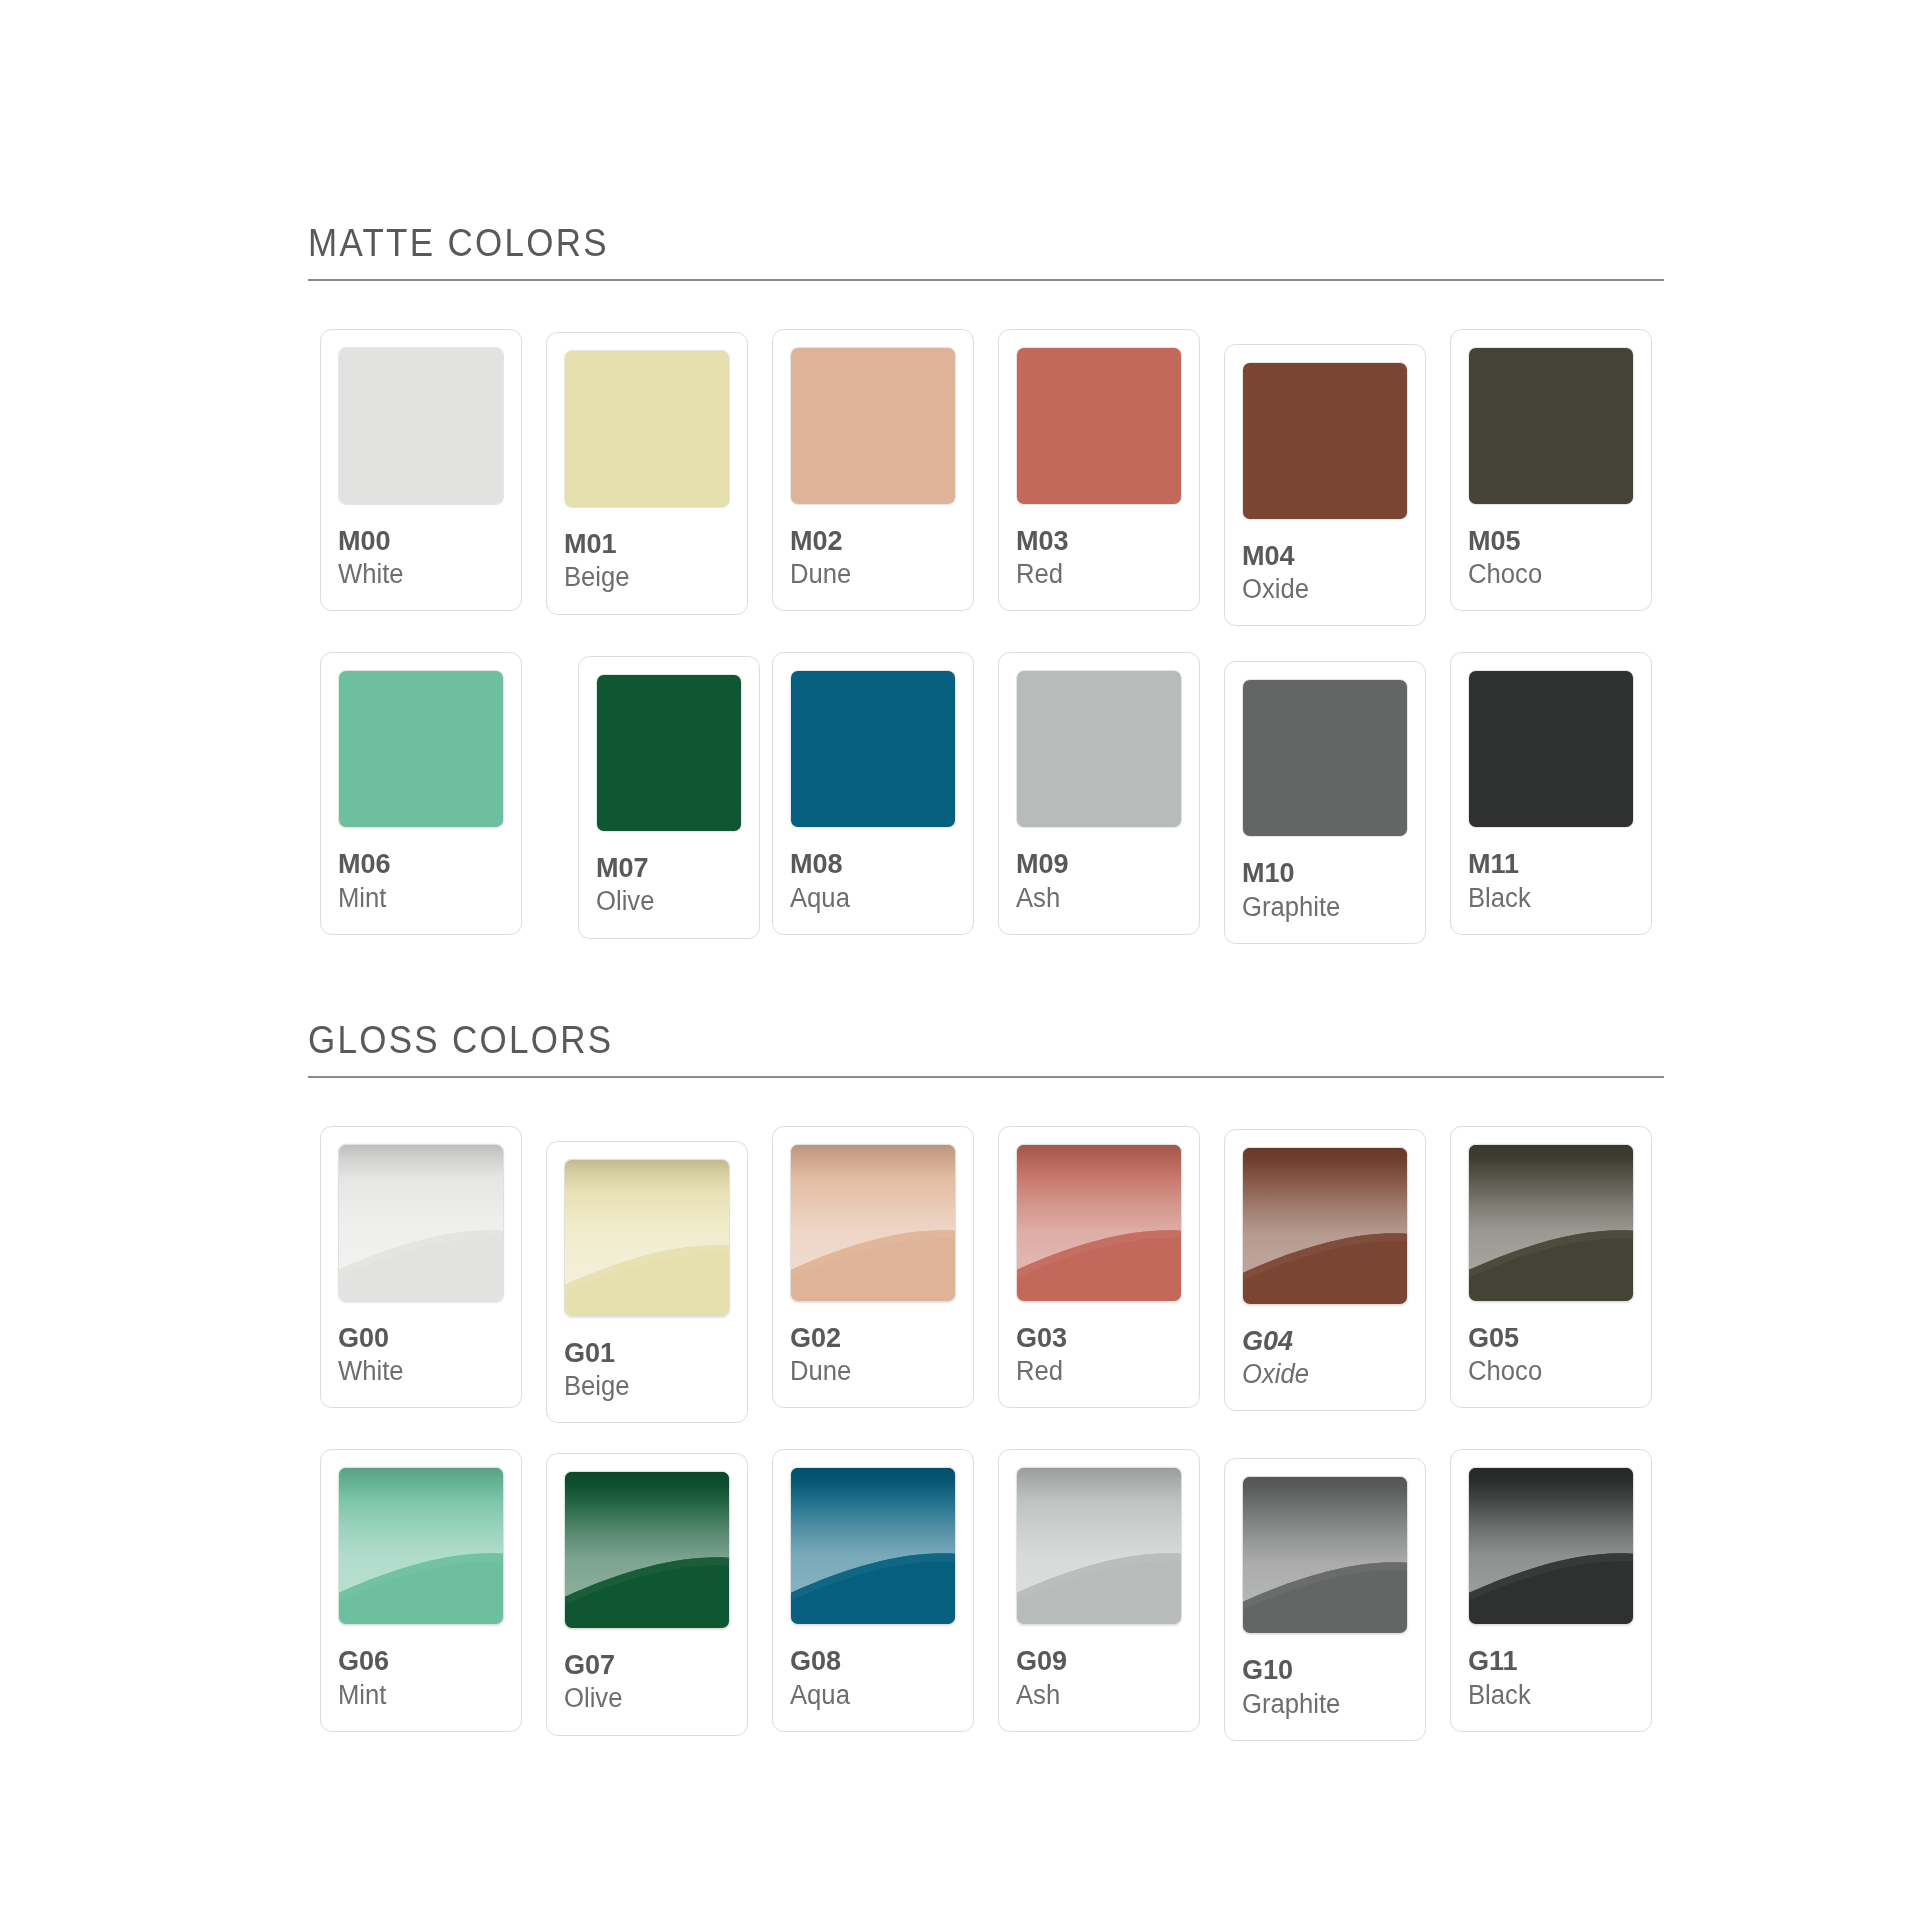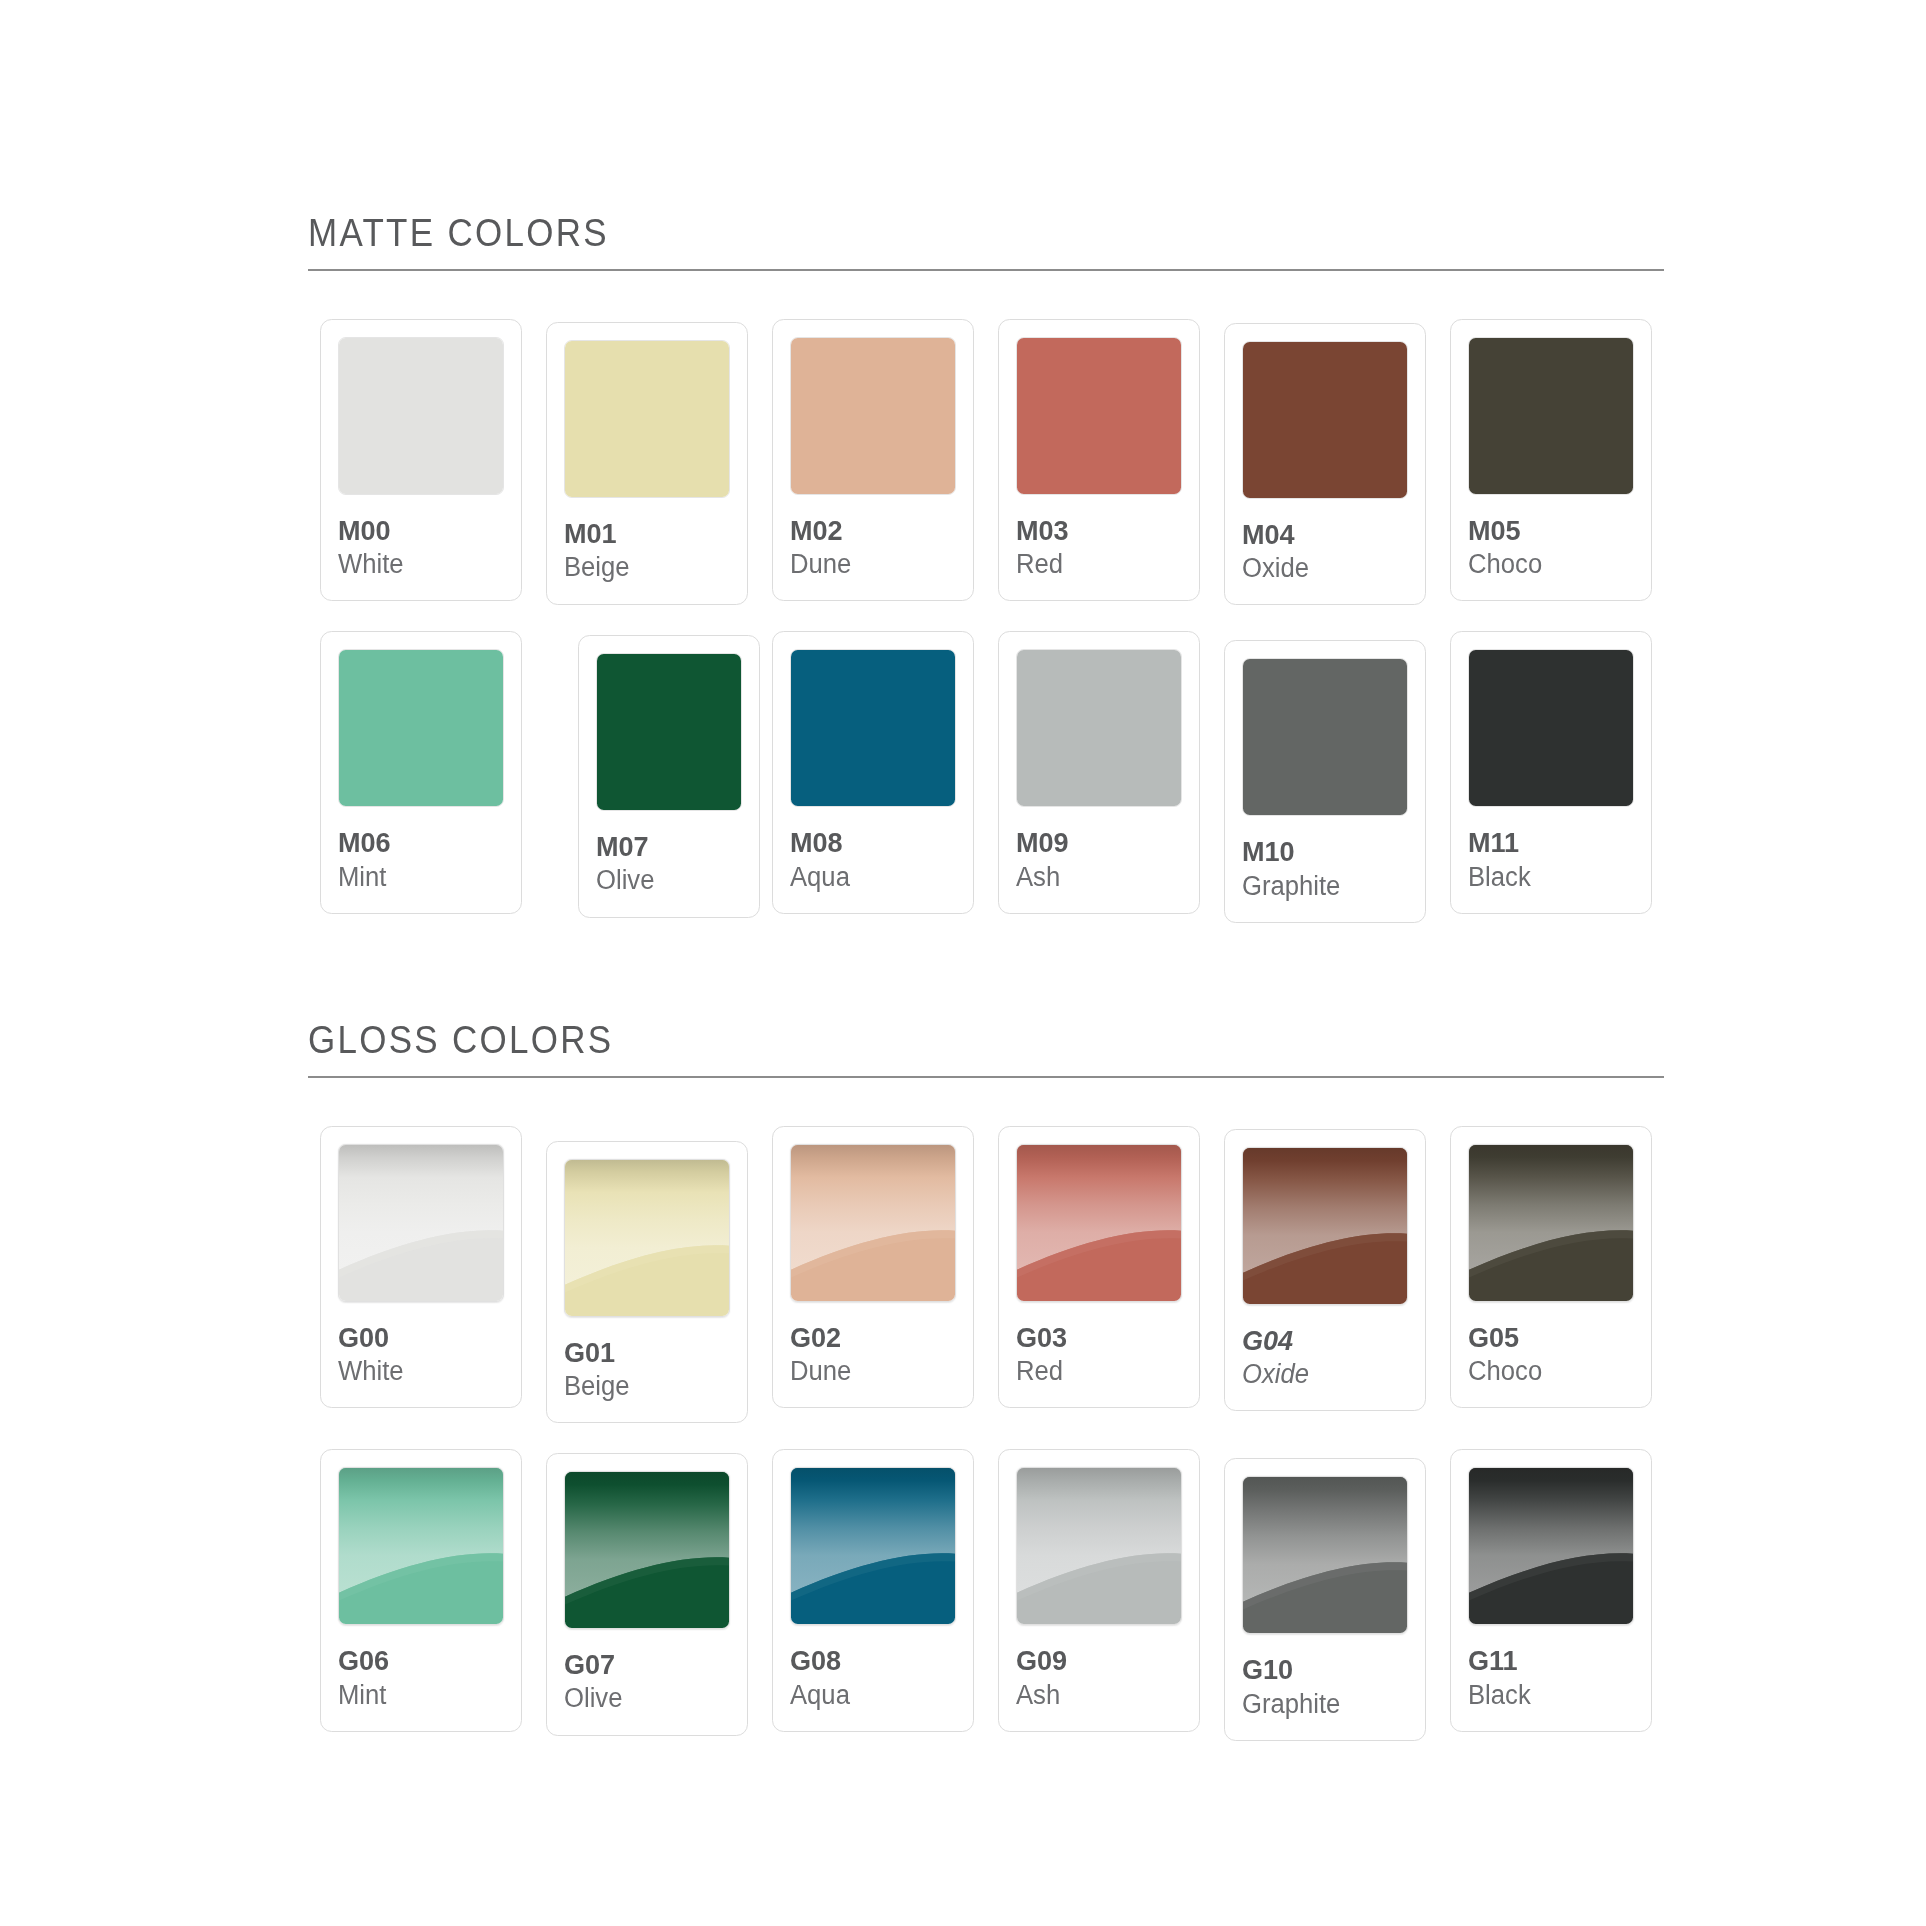--- a/index.html
+++ b/index.html
@@ -17,21 +17,21 @@
   .page {
     position: relative;
     width: 1926px;
     height: 1926px;
     box-sizing: border-box;
     padding: 0 308px 0 308px;
   }
 
   
   .section { position: absolute; left: 308px; width: 1356px; }
-  #section-matte { top: 214px; }
+  #section-matte { top: 224px; }
   #section-gloss { top: 1021px; }
 
   .section-header {
     font-size: 38px;
     letter-spacing: 2.5px;
     color: #58595b;
     font-weight: 400;
     font-family: "Liberation Sans", sans-serif;
     transform: scaleX(0.92);
     transform-origin: left center;
@@ -187,21 +187,21 @@
                   <div class="base" style="background: rgb(194, 105, 92);"></div>
                 </div>
               </div>
               <div class="labels">
                 <div class="code">M03</div>
                 <div class="name">Red</div>
               </div>
             </div>
           </div>
           <div class="cell">
-            <div class="card" style="margin-top: 4px;">
+            <div class="card" style="margin-top: 15px;">
               <div class="swatch-wrap">
                 <div class="swatch matte">
                   <div class="base" style="background: rgb(122, 69, 51);"></div>
                 </div>
               </div>
               <div class="labels">
                 <div class="code">M04</div>
                 <div class="name">Oxide</div>
               </div>
             </div>

